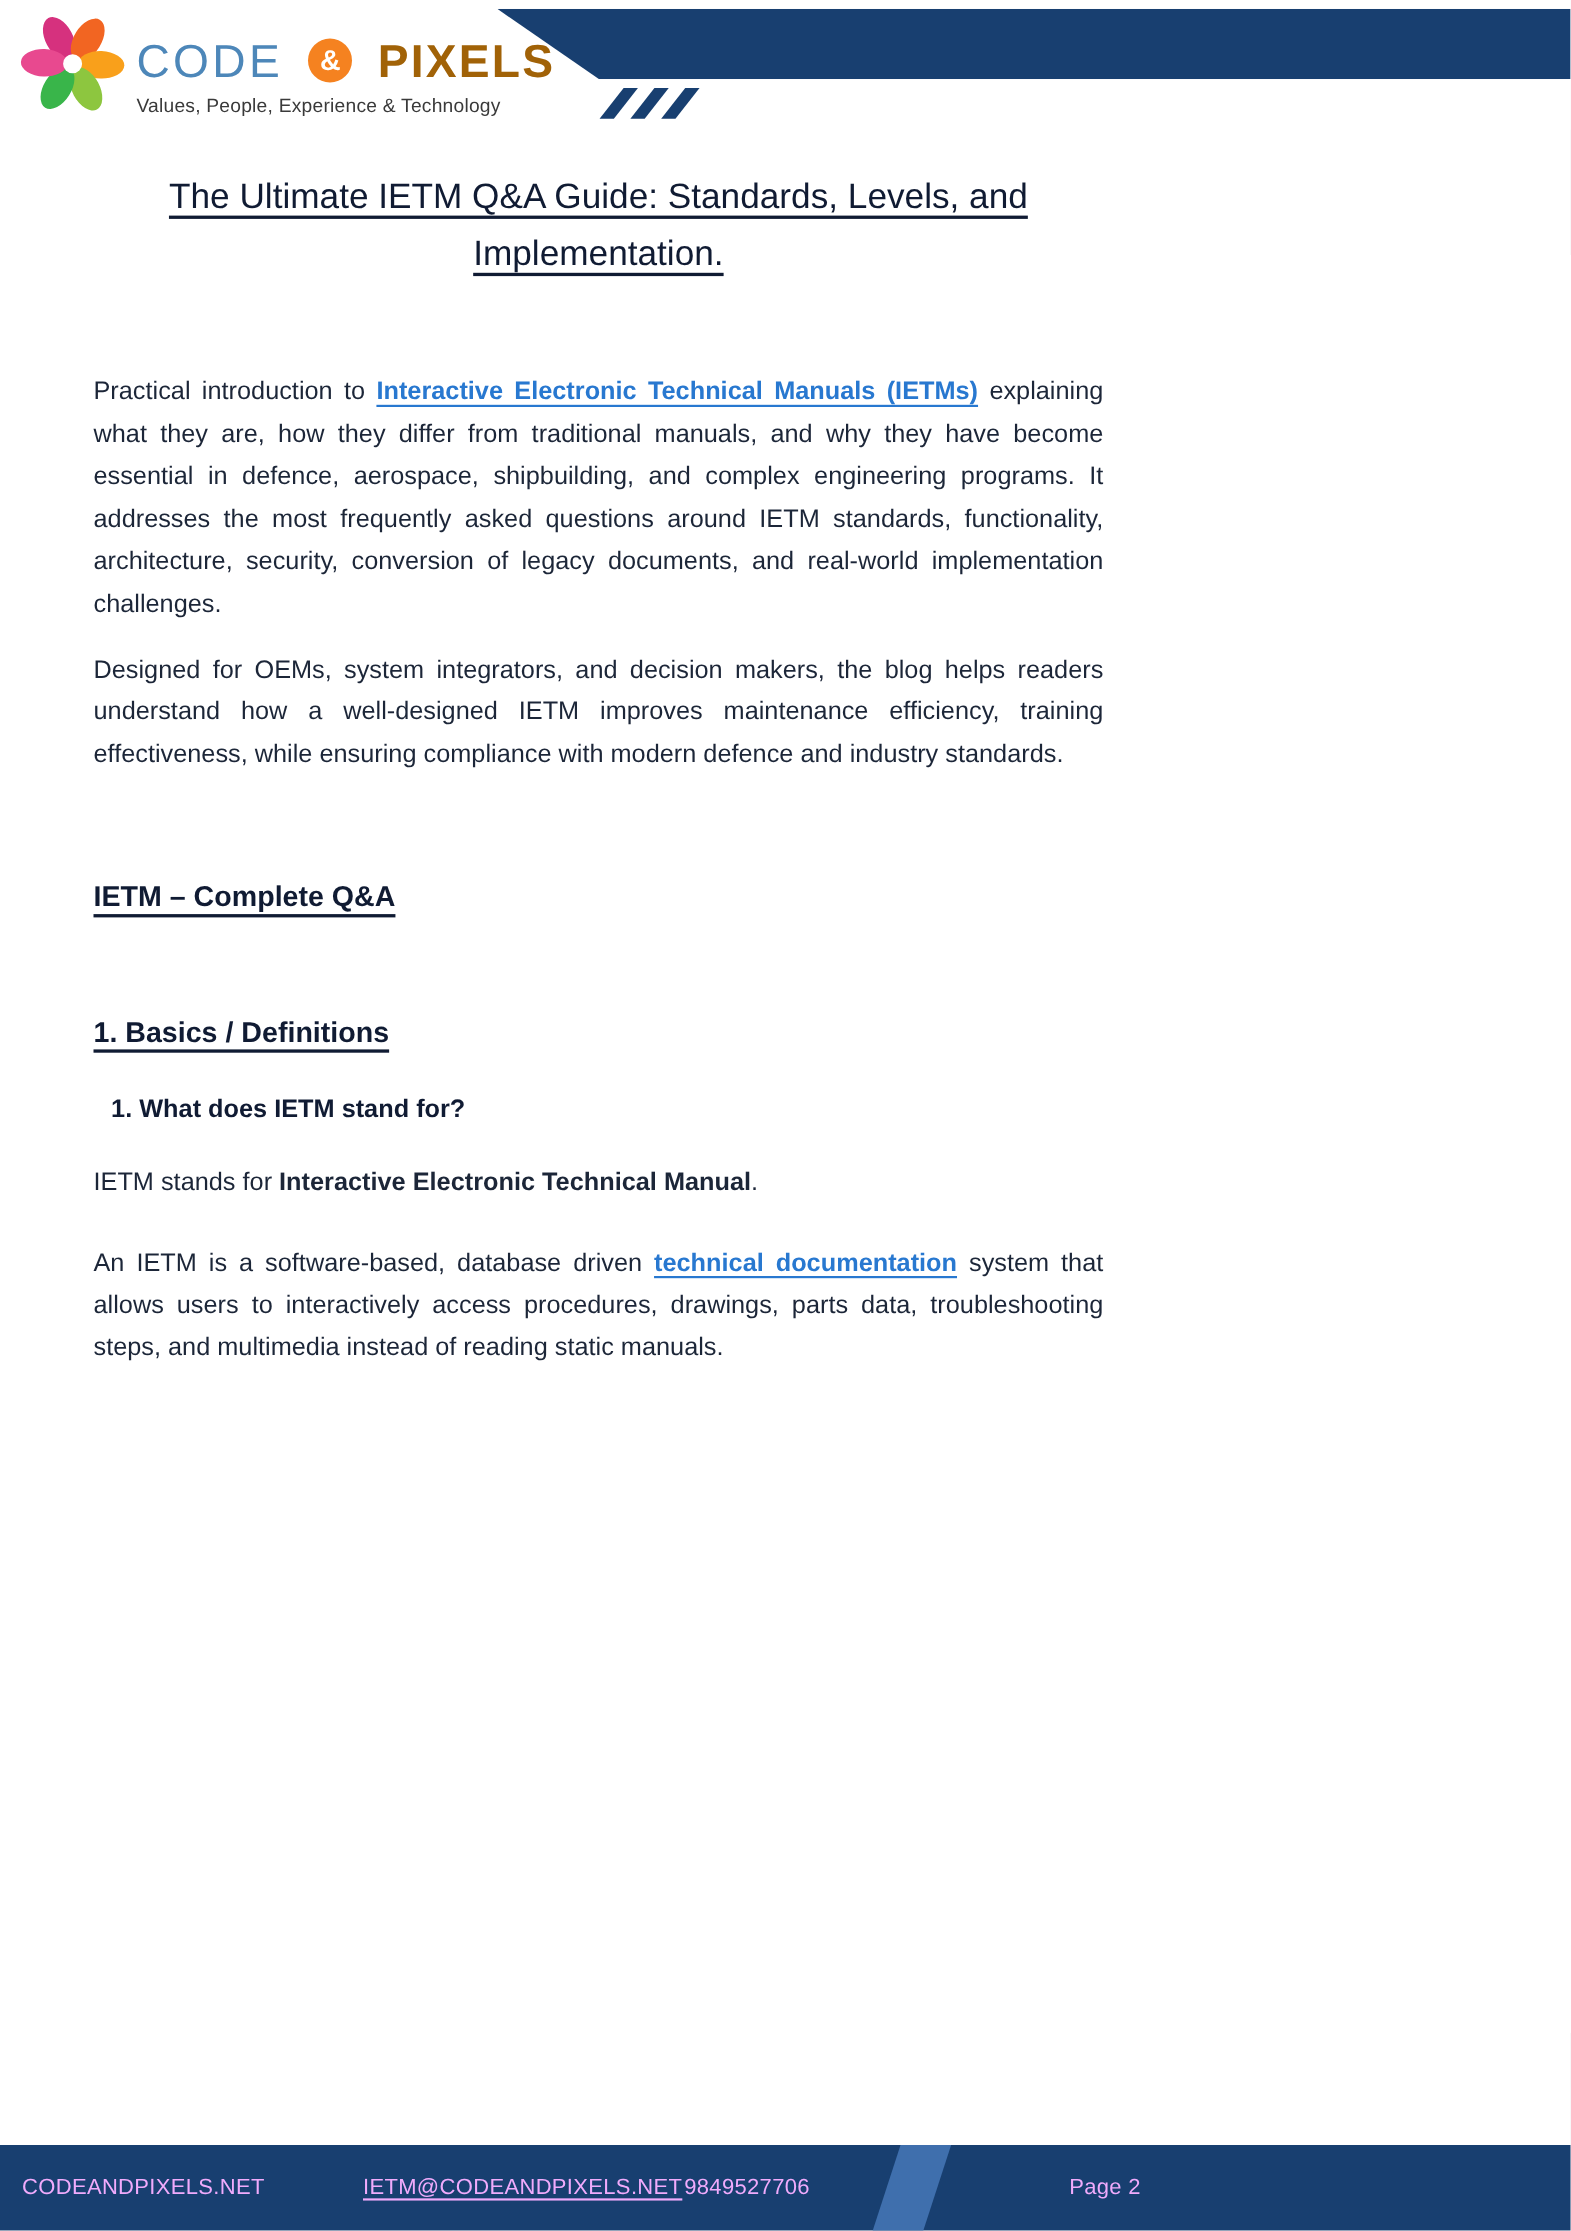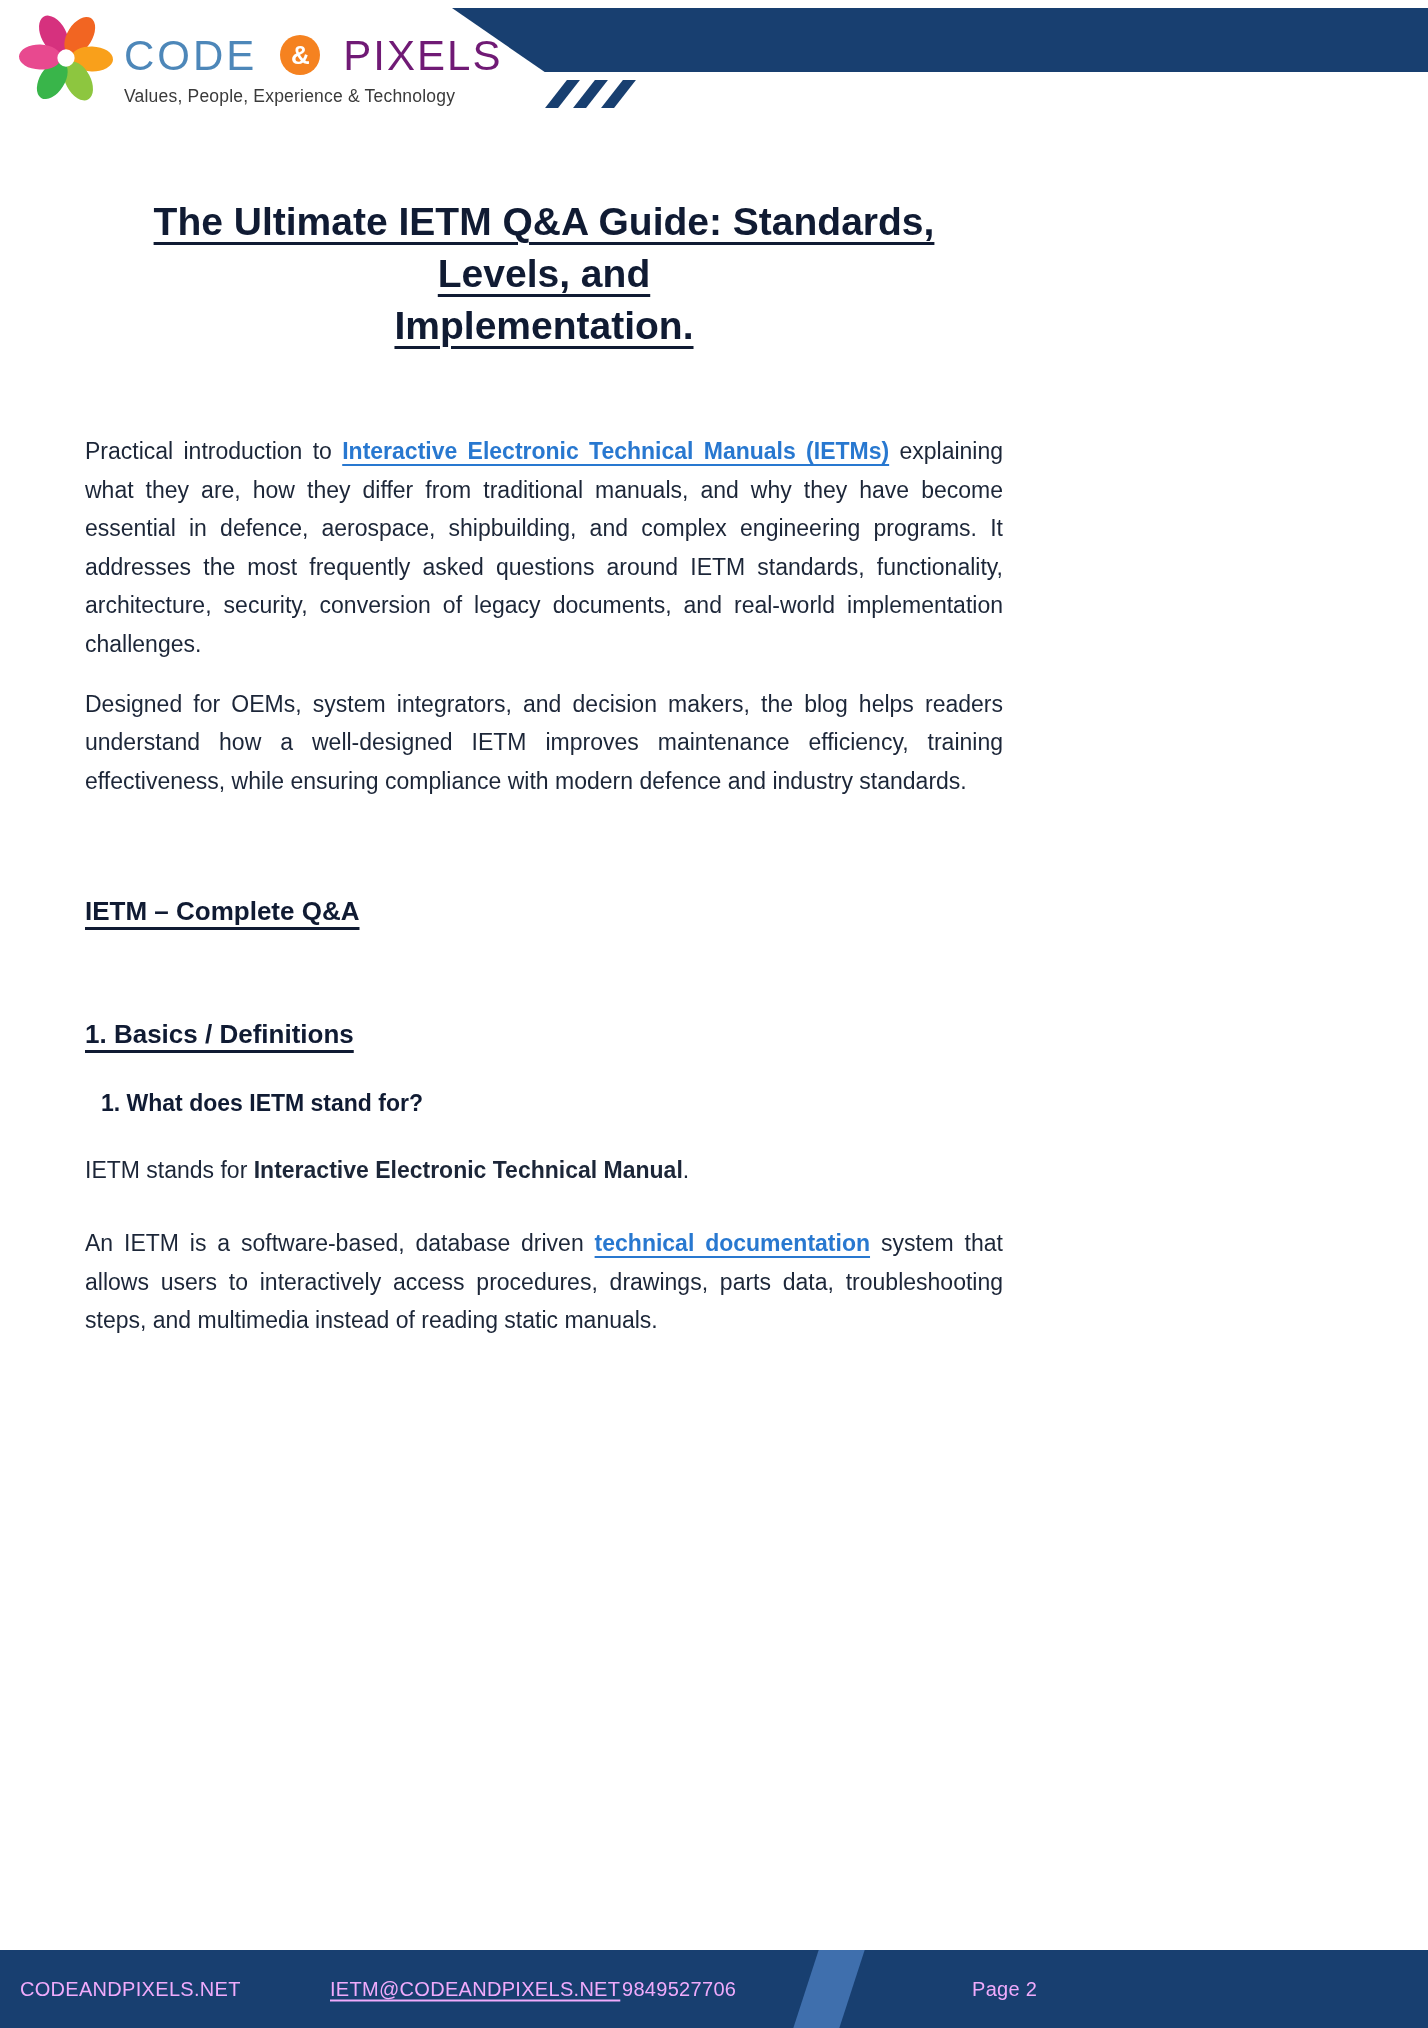--- a/index.html
+++ b/index.html
@@ -22,44 +22,44 @@
   .pinwheel { width: 96px; height: 96px; flex: 0 0 auto; }
   .logo-text-block { margin-left: 10px; padding-top: 12px; }
   .logo-row { display: flex; gap: 23px; margin-top: 13px; }
   .logo-code { font-size: 42px; font-weight: 500; color: #4d87b9; letter-spacing: 3px; line-height: 1; }
   .amp-badge {
     width: 40px; height: 40px; border-radius: 50%;
     background: #f58220; color: #ffffff;
     display: flex; align-items: center; justify-content: center;
     font-size: 26px; font-weight: 700; line-height: 1;
   }
-  .logo-pixels { font-size: 42px; font-weight: 400; color: #701a75; letter-spacing: 2px; line-height: 1; }
+  .logo-pixels { font-size: 42px; font-weight: 700; color: #a16207; letter-spacing: 2px; line-height: 1; }
   .logo-tagline { margin-top: 9px; font-size: 17.5px; color: #3a3a3a; font-weight: 500; letter-spacing: 0.2px; }
 
   .header-band {
     position: absolute; top: 8px; left: 452px; right: 0; height: 64px;
     background: #183f70;
     clip-path: polygon(0 0, 100% 0, 100% 100%, 9.5% 100%);
   }
   .band-stripe {
     position: absolute; top: 80px; width: 13px; height: 28px;
     background: #183f70; transform: skewX(-38deg);
   }
   .stripe-1 { left: 556px; }
   .stripe-2 { left: 584px; }
   .stripe-3 { left: 612px; }
 
   
   .content { position: absolute; top: 118px; left: 85px; width: 918px; color: #1c2638; }
 
   .doc-title {
-    margin-top: 78px;
+    margin-top: 34px;
     text-align: center;
-    font-size: 39px;
-    font-weight: 700;
+    font-size: 32px;
+    font-weight: 400;
     color: #101b33;
     line-height: 52px;
   }
   .doc-title .t-line {
     text-decoration: underline;
     text-decoration-thickness: 3px;
     text-underline-offset: 7px;
   }
 
   .para {

